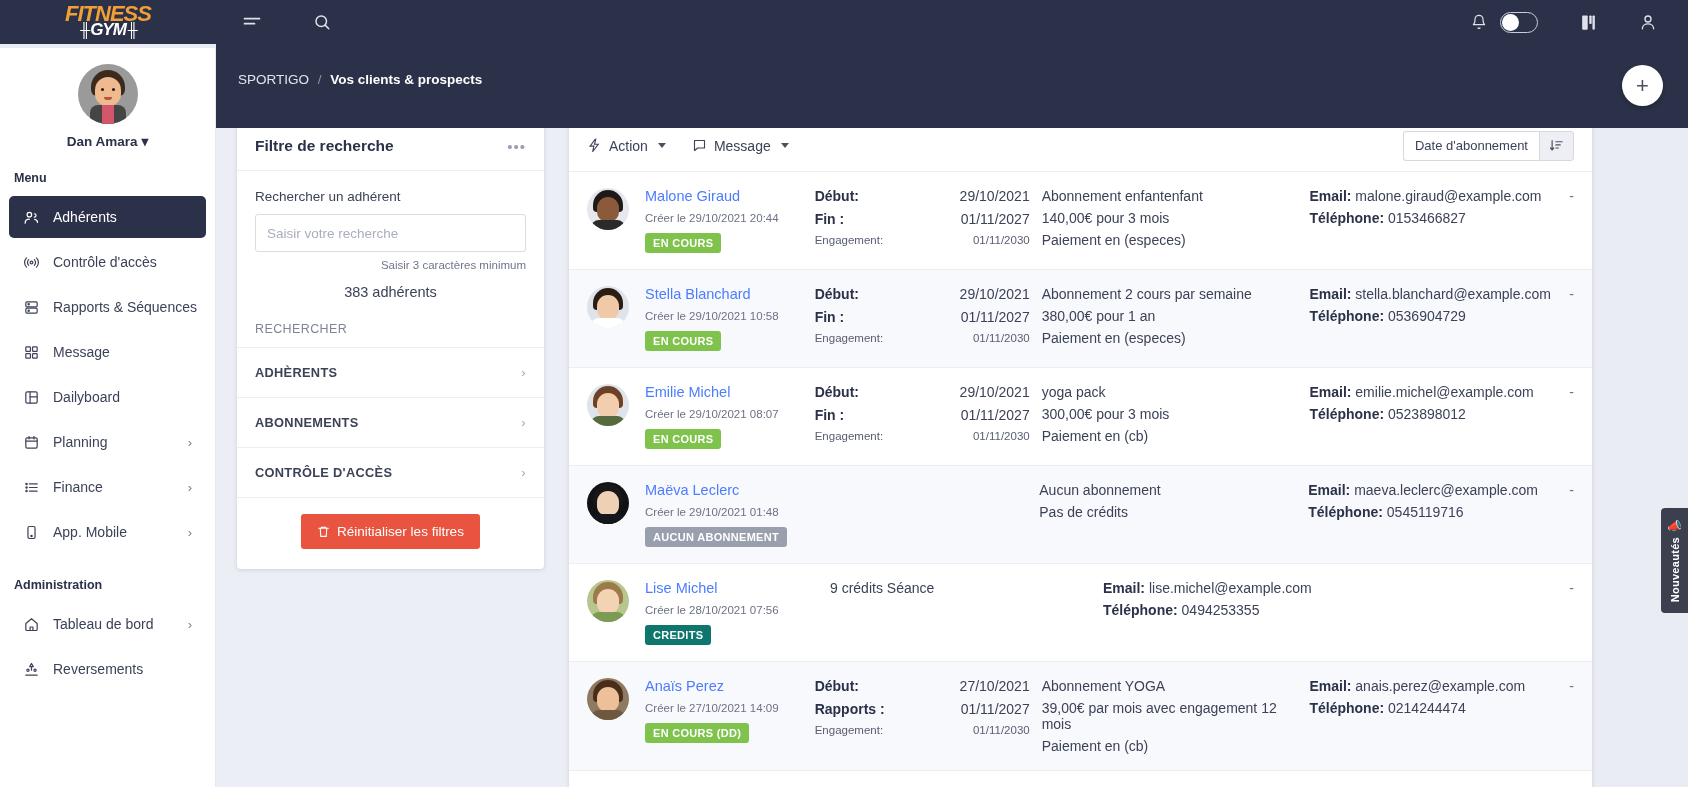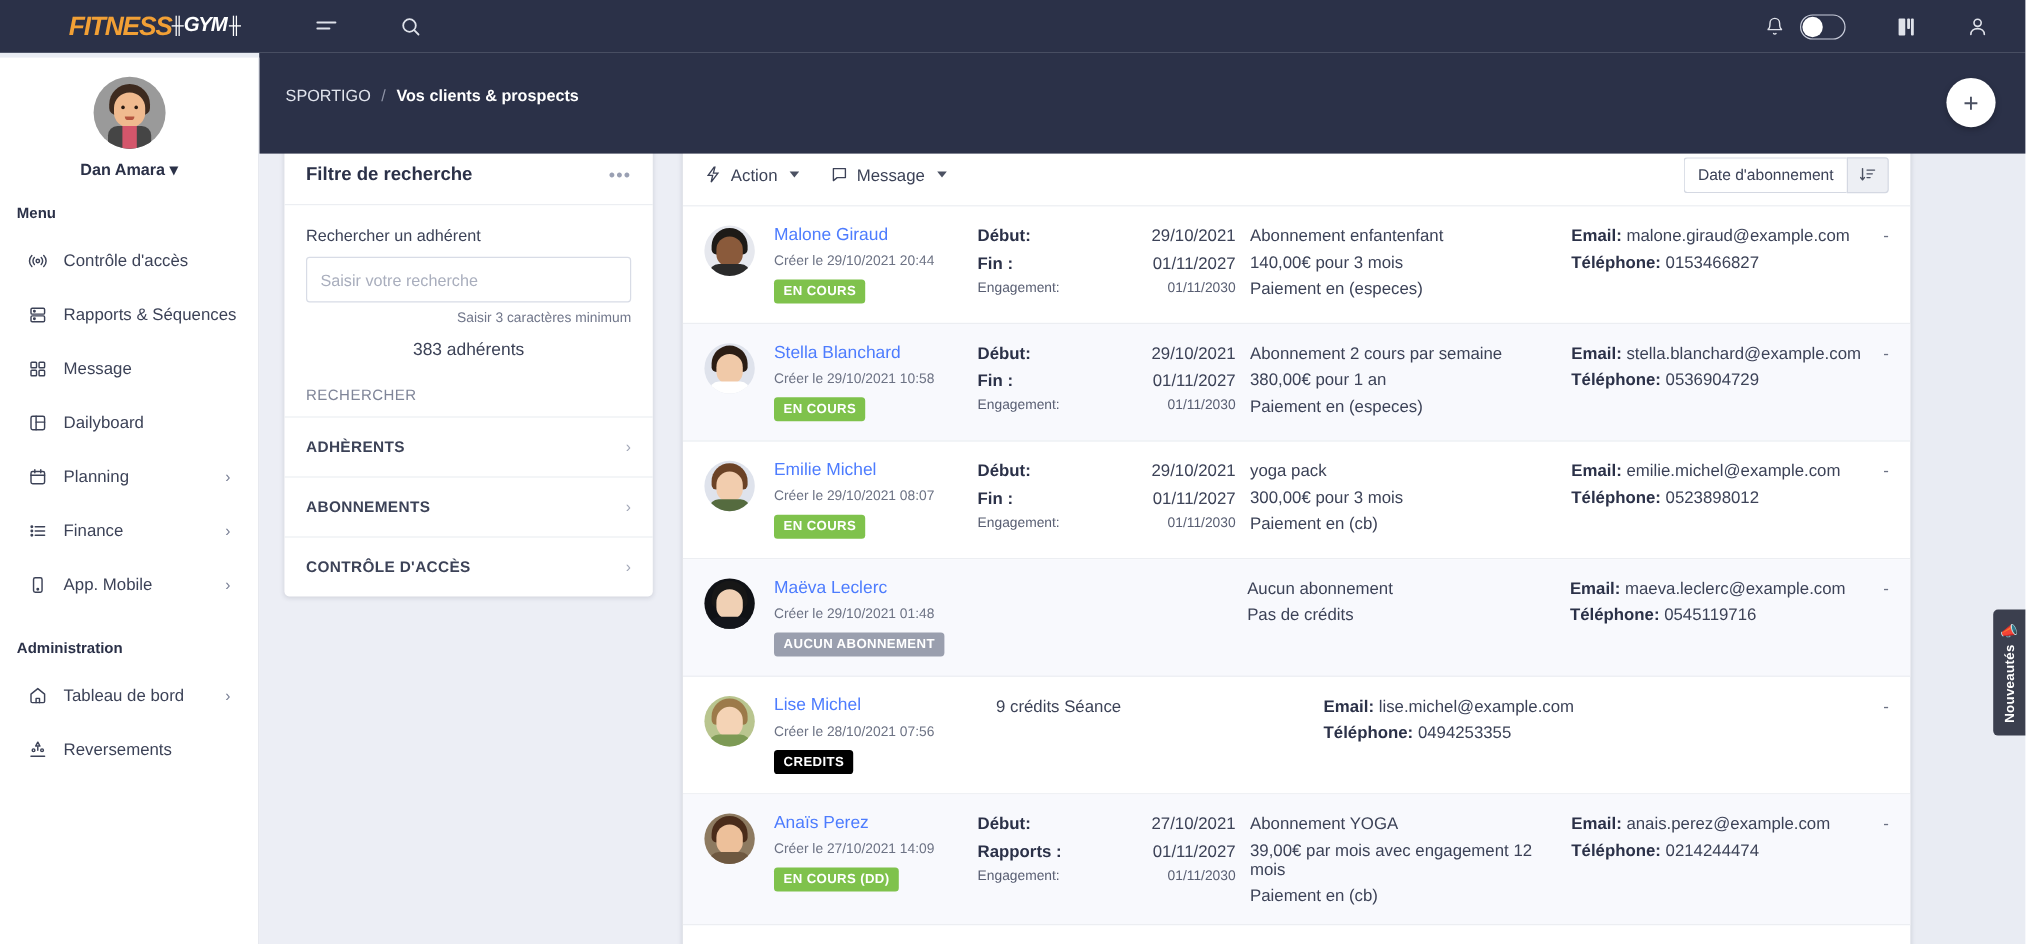--- a/index.html
+++ b/index.html
@@ -10,21 +10,21 @@
   }
   .app { position: relative; width: 1688px; height: 787px; background: #e9ecf3; }
 
   
   .topnav {
     position: absolute; left: 0; top: 0; width: 1688px; height: 44px;
     background: #2b3148; display: flex; align-items: center; z-index: 30;
   }
   .brand {
     width: 216px; height: 44px; display: flex; align-items: center;
-    justify-content: center; padding-bottom: 2px; margin-left: 20px;
+    justify-content: center; flex-direction: column; padding-bottom: 2px;
   }
   .brand-f { font-family: "Liberation Sans", sans-serif; font-weight: bold;
     font-style: italic; font-size: 22px; color: #F2A035; letter-spacing: -1px;
     line-height: 17px; }
   .brand-g { display:flex; align-items:center; gap:2px; line-height: 16px;}
   .brand-g span.txt { font-weight: bold; font-style: italic; font-size: 17px;
     color: #ffffff; letter-spacing: -1px; }
   .bar-ic { color:#fff; font-size: 14px; font-weight:bold; letter-spacing:-2px;}
   .nav-icon {
     width: 44px; height: 44px; display: flex; align-items: center;
@@ -285,20 +285,31 @@
         <div class="av-shirt"></div>
       </div>
       <div class="username">
         <span>Dan Amara</span>
         <span> ▾</span>
       </div>
     </div>
 
     <div class="section-label">Menu</div>
     <div id="menu-list">
+        <div class="menu-item active">
+          <span class="mi-icon">
+            <svg width="17" height="17" viewBox="0 0 24 24" fill="none" stroke="currentColor" stroke-width="1.7" stroke-linecap="round" stroke-linejoin="round">
+              <circle cx="9" cy="8" r="3.2"></circle>
+              <path d="M3 20c0-3.4 2.7-5.6 6-5.6"></path>
+              <path d="M16 11.5a2.4 2.4 0 100-4.8"></path>
+              <path d="M16.5 14.6c2.4.4 4 2 4 4.4"></path>
+            </svg>
+          </span>
+          <span class="mi-label">Adhérents</span>
+        </div>
         <div class="menu-item">
           <span class="mi-icon">
             <svg width="17" height="17" viewBox="0 0 24 24" fill="none" stroke="currentColor" stroke-width="1.7" stroke-linecap="round" stroke-linejoin="round">
               <circle cx="12" cy="12" r="2"></circle>
               <path d="M8 8a5.6 5.6 0 000 8M16 8a5.6 5.6 0 010 8"></path>
               <path d="M5 5.5a9 9 0 000 13M19 5.5a9 9 0 010 13"></path>
             </svg>
           </span>
           <span class="mi-label">Contrôle d'accès</span>
         </div>
@@ -420,20 +431,30 @@
           </div>
           <div class="fc-row">
             <span>ABONNEMENTS</span>
             <span class="chev">›</span>
           </div>
           <div class="fc-row">
             <span>CONTRÔLE D'ACCÈS</span>
             <span class="chev">›</span>
           </div>
         </div>
+      <div class="fc-foot">
+        <button class="btn-reset">
+          <span>
+            <svg width="13" height="13" viewBox="0 0 24 24" fill="none" stroke="#fff" stroke-width="2" stroke-linecap="round">
+              <path d="M3 6h18M8 6V4h8v2M6 6l1 15h10l1-15"></path>
+            </svg>
+          </span>
+          <span>Réinitialiser les filtres</span>
+        </button>
+      </div>
     </div>
 
     <div class="list-card">
       <div class="lc-toolbar">
         <div class="tb-btn">
           <span>
             <svg width="15" height="15" viewBox="0 0 24 24" fill="none" stroke="#3c4257" stroke-width="1.8" stroke-linecap="round">
               <path d="M13 2L5 13h6l-2 9 9-12h-6l2-8z"></path>
             </svg>
           </span>
@@ -585,21 +606,21 @@
             <div class="r-end">-</div>
           </div>
           <div class="row">
             <div class="r-av">
               <div class="ph" style="background:#b9c58f">
                 <div class="hair" style="background:#9c7a4a"></div>
                 <div class="face" style="background:#f4d3b5"></div>
                 <div class="torso" style="background:#7d9a55"></div>
               </div>
             </div>
-            <div class="r-name"><div class="nm">Lise Michel</div><div class="cr">Créer le 28/10/2021 07:56</div><div class="badge" style="background:#000000">CREDITS</div></div>
+            <div class="r-name"><div class="nm">Lise Michel</div><div class="cr">Créer le 28/10/2021 07:56</div><div class="badge" style="background:#0f766e">CREDITS</div></div>
             <div class="r-sub">
               <div>9 crédits Séance</div>
             </div>
             <div class="r-contact">
               <div><span class="k">Email:</span> <span>lise.michel@example.com</span></div>
               <div class="line2"><span class="k">Téléphone:</span> <span>0494253355</span></div>
             </div>
             <div class="r-end">-</div>
           </div>
           <div class="row alt">

